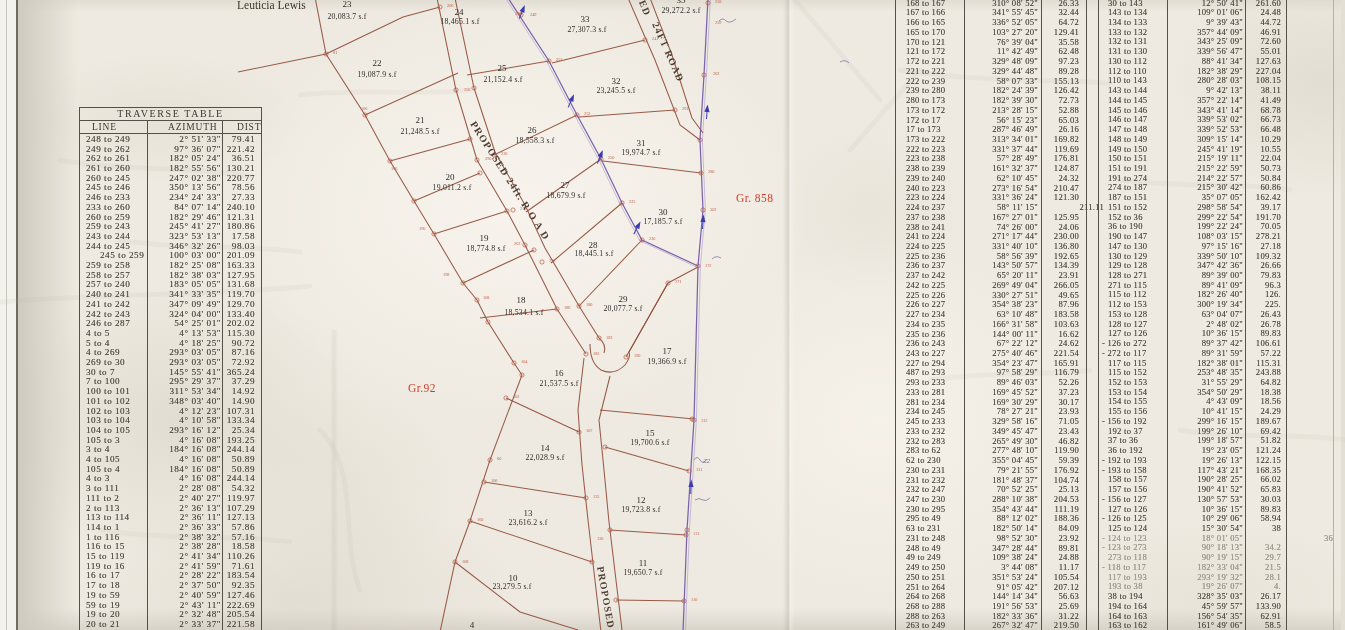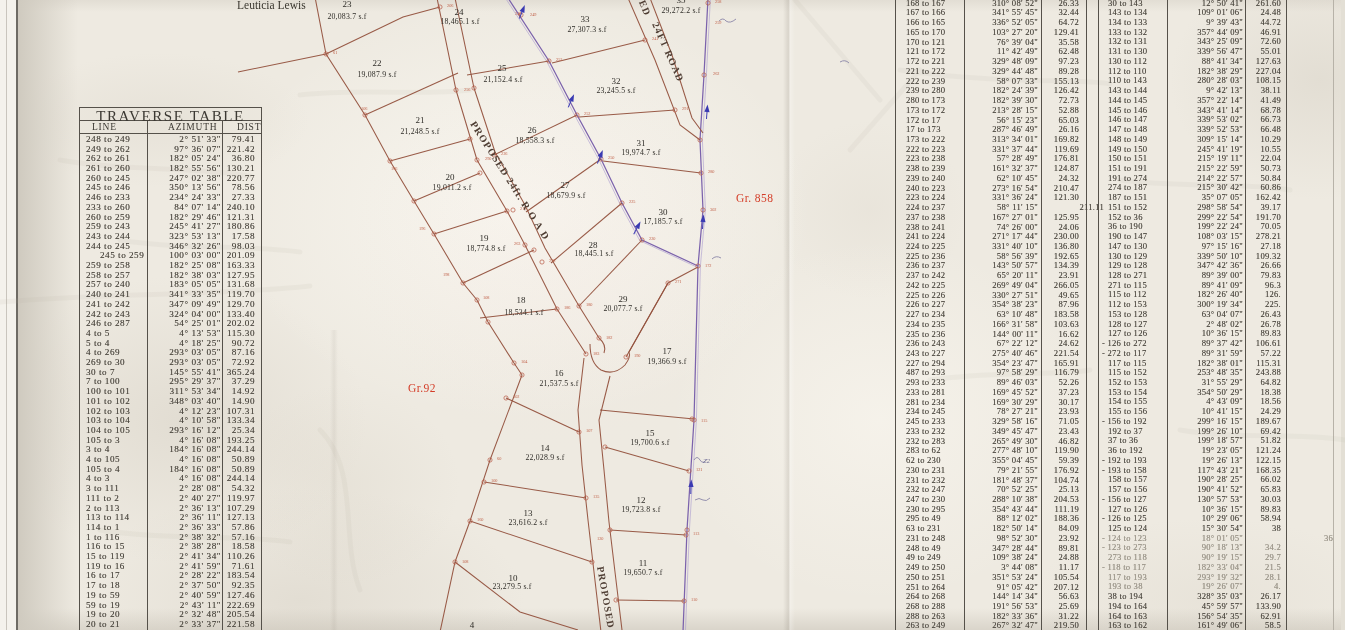--- a/index.html
+++ b/index.html
@@ -78,40 +78,40 @@
 </svg>
 
 <div class="tline" style="left:79px;top:107px;width:183px;height:1px"></div>
 <div class="tline" style="left:79px;top:107px;width:1px;height:523px"></div>
 <div class="tline" style="left:261px;top:107px;width:1px;height:523px"></div>
 <div class="tline" style="left:79px;top:120px;width:183px;height:1px"></div>
 <div class="tline" style="left:79px;top:133px;width:183px;height:1px"></div>
 <div class="tline" style="left:147px;top:120px;width:1px;height:510px"></div>
 <div class="tline" style="left:222px;top:120px;width:1px;height:510px"></div>
 
-<div class="hdr" style="left:79px;top:108px;width:183px;text-align:center;font-size:15px;letter-spacing:1.6px">TRAVERSE  TABLE</div>
+<div class="hdr" style="left:79px;top:108px;width:183px;text-align:center;font-size:10px;letter-spacing:1.6px">TRAVERSE  TABLE</div>
 
 <div class="hdr" style="left:92px;top:122px;font-size:9.5px;letter-spacing:.8px">LINE</div>
 <div class="hdr" style="left:168px;top:122px;font-size:9.5px;letter-spacing:.8px">AZIMUTH</div>
 <div class="hdr" style="left:237px;top:122px;font-size:9.5px;letter-spacing:.8px">DIST</div>
 
 <div class="tr lt" style="top:133.9px">
     <span class="c1" style="left:86px;width:60px">248 to 249</span>
     <span class="c2" style="left:126px;width:95px">2° 51' 33"</span>
     <span class="c3" style="left:205px;width:50px">79.41</span>
   </div>
 <div class="tr lt" style="top:143.6px">
     <span class="c1" style="left:86px;width:60px">249 to 262</span>
     <span class="c2" style="left:126px;width:95px">97° 36' 07"</span>
     <span class="c3" style="left:205px;width:50px">221.42</span>
   </div>
 <div class="tr lt" style="top:153.3px">
     <span class="c1" style="left:86px;width:60px">262 to 261</span>
     <span class="c2" style="left:126px;width:95px">182° 05' 24"</span>
-    <span class="c3" style="left:205px;width:50px">36.80</span>
+    <span class="c3" style="left:205px;width:50px">36.51</span>
   </div>
 <div class="tr lt" style="top:163.0px">
     <span class="c1" style="left:86px;width:60px">261 to 260</span>
     <span class="c2" style="left:126px;width:95px">182° 55' 56"</span>
     <span class="c3" style="left:205px;width:50px">130.21</span>
   </div>
 <div class="tr lt" style="top:172.7px">
     <span class="c1" style="left:86px;width:60px">260 to 245</span>
     <span class="c2" style="left:126px;width:95px">247° 02' 38"</span>
     <span class="c3" style="left:205px;width:50px">220.77</span>

